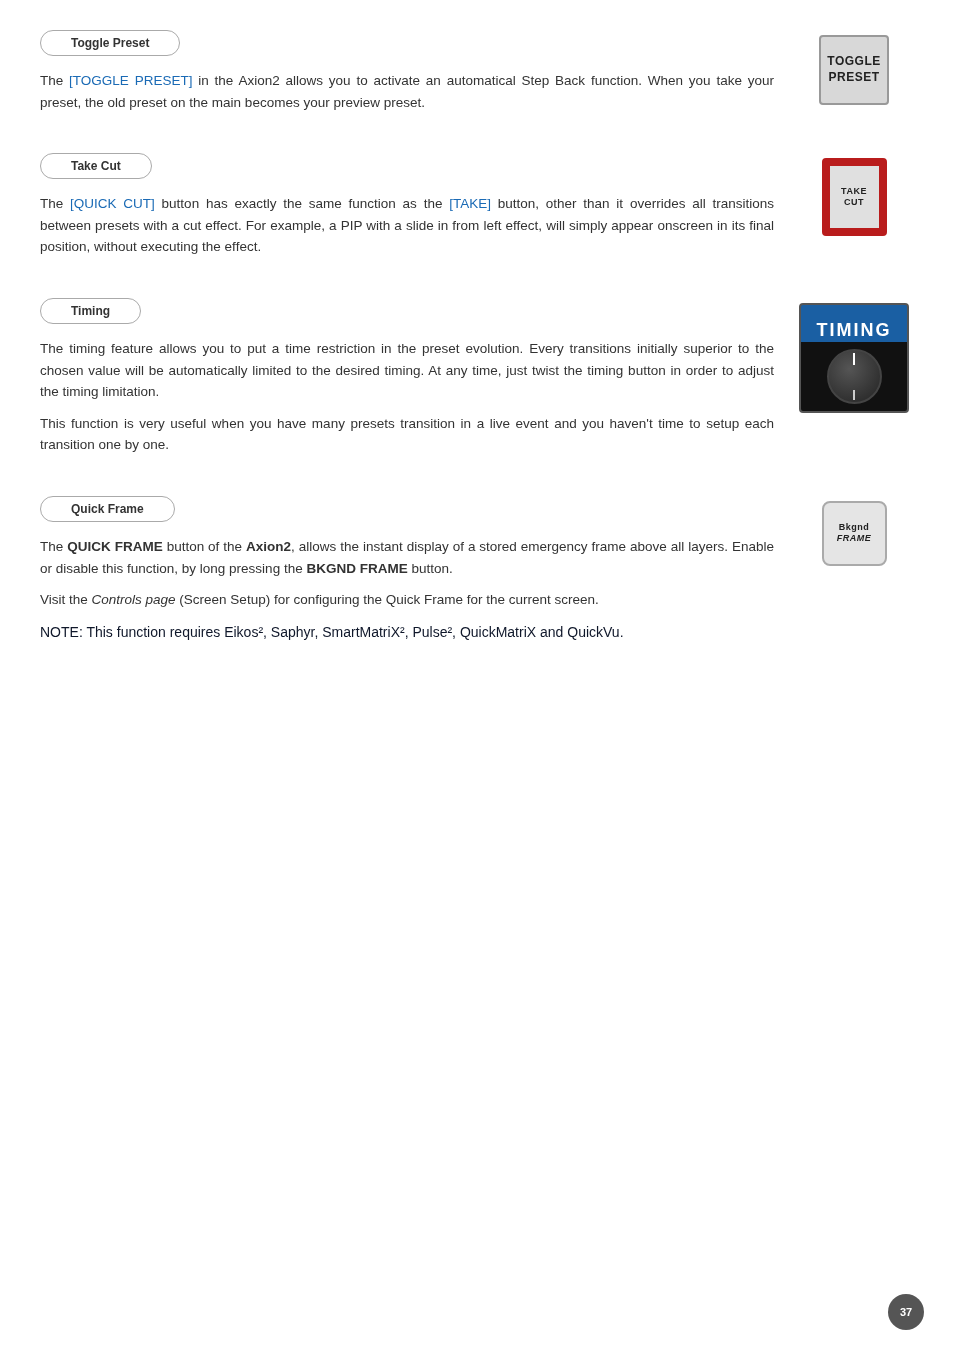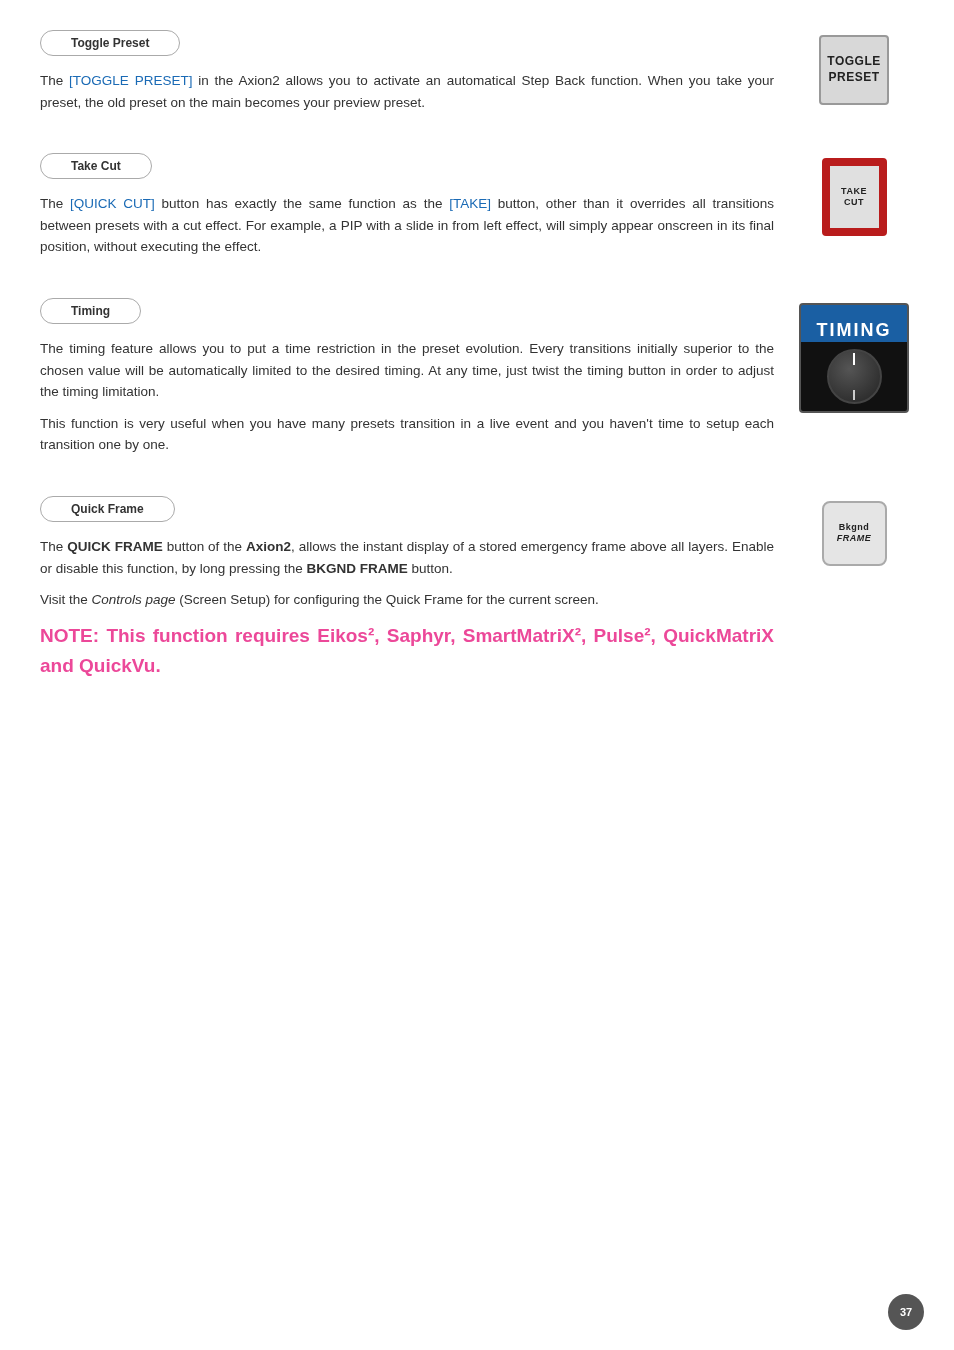--- a/index.html
+++ b/index.html
@@ -55,24 +55,23 @@
       color: #1a6ab5;
       font-weight: normal;
     }
     .bold-text {
       font-weight: bold;
     }
     .italic-text {
       font-style: italic;
     }
     .note-text {
-      color: #ec4899;
-      font-size: 19px;
+      color: #0f172a;
+      font-size: 14px;
       line-height: 1.6;
-      font-weight: bold;
     }
 
     
     .btn-toggle-preset {
       width: 70px;
       height: 70px;
       background: #d8d8d8;
       border: 2px solid #999;
       border-radius: 4px;
       display: flex;

